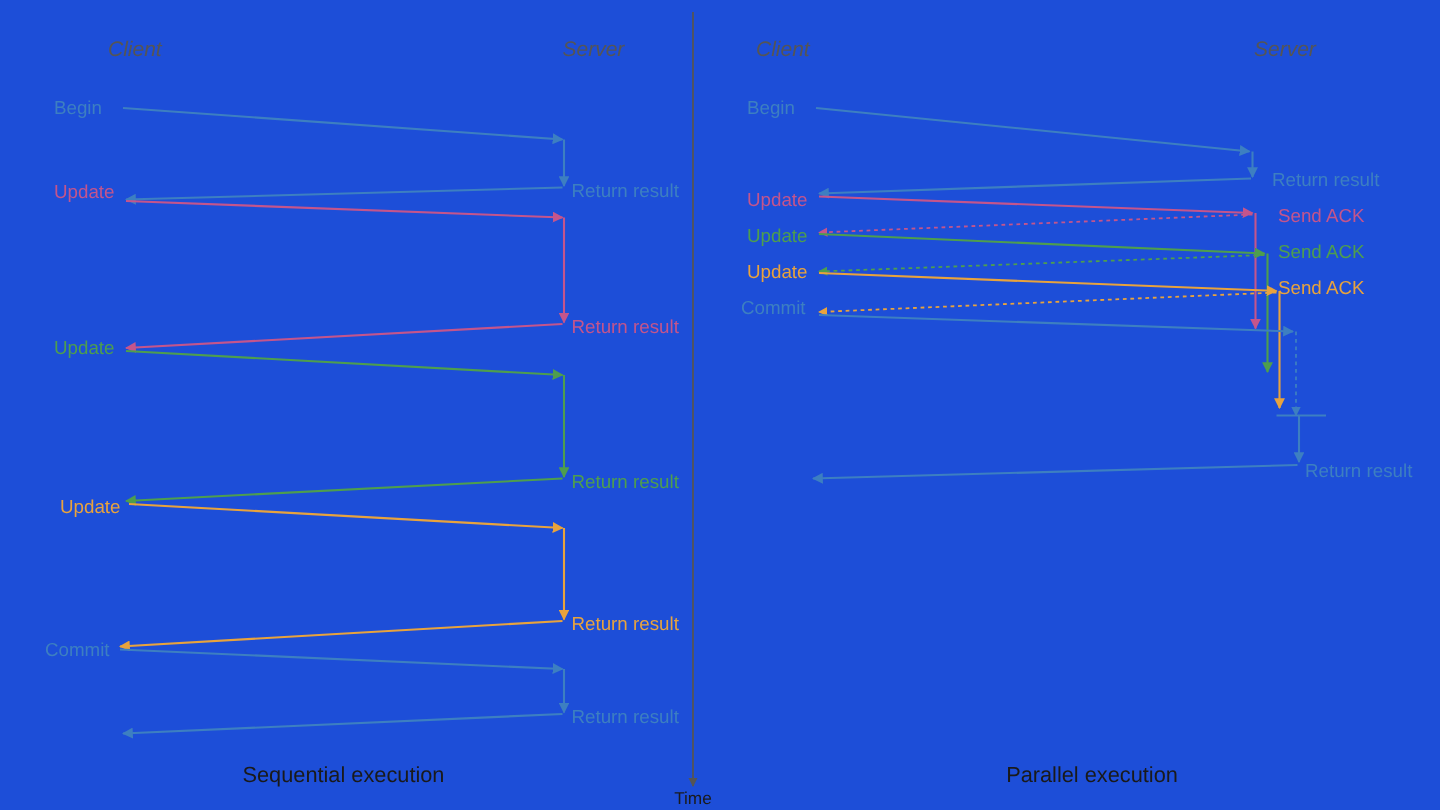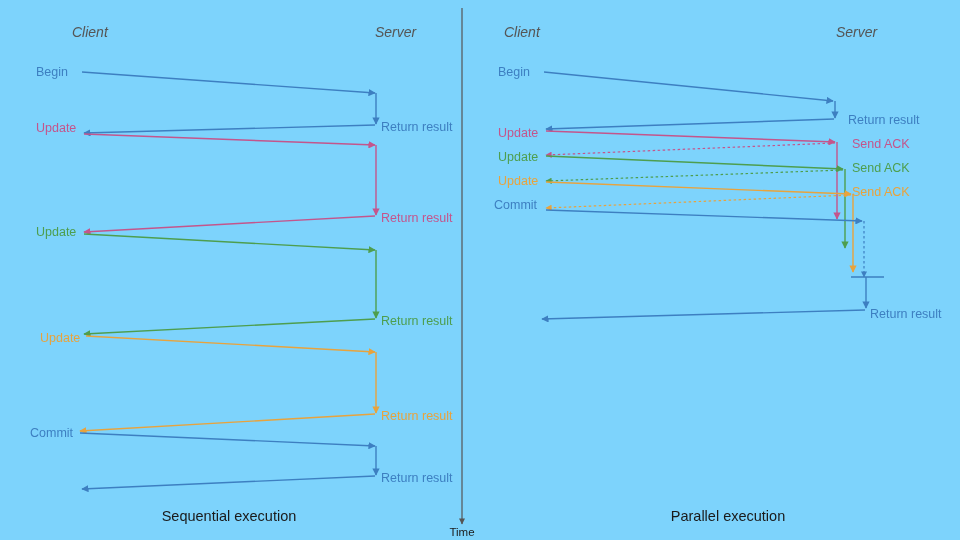--- a/index.html
+++ b/index.html
@@ -10,21 +10,21 @@
   body {
     width: 960px;
     height: 540px;
     overflow: hidden;
     font-family: "Liberation Sans", sans-serif;
   }
   #diagram-root {
     position: relative;
     width: 960px;
     height: 540px;
-    background: #7dd3fc;
+    background: #1d4ed8;
   }
   svg#seq-svg {
     position: absolute;
     left: 0;
     top: 0;
     width: 960px;
     height: 540px;
   }
   .lifeline-head {
     font-family: "Liberation Sans", sans-serif;

